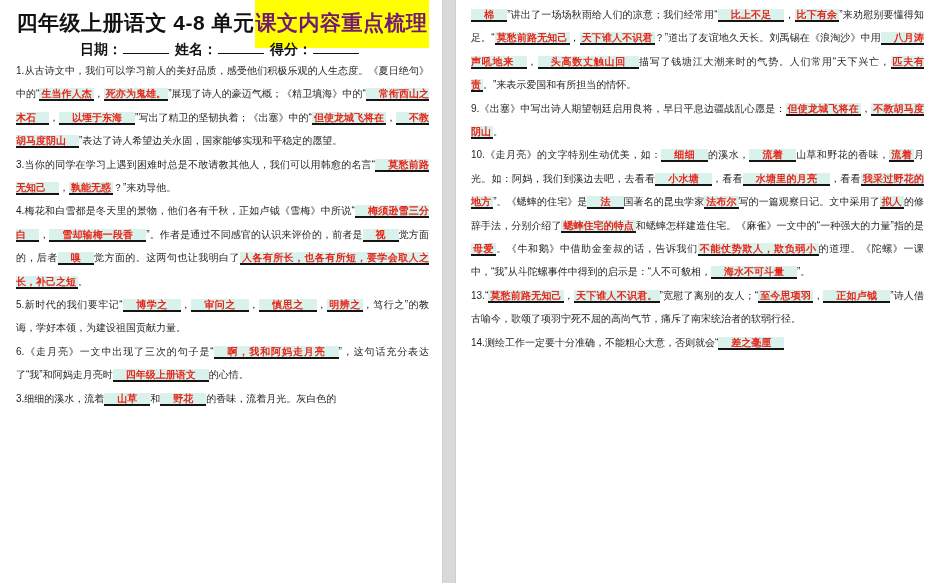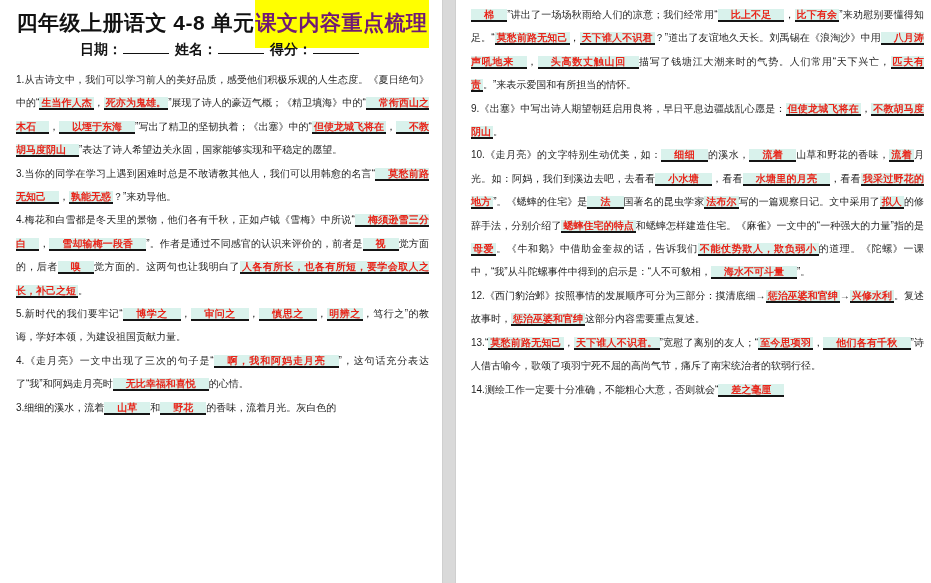--- a/index.html
+++ b/index.html
@@ -15,21 +15,21 @@
   .page-right { left:455px; width:476px; padding:3px 7px 0 15px;  border-left:1px solid #cfcfcf; }
 
   .title {
     margin:4px 0 3px 0; text-align:center; font-size:21px; font-weight:bold;
     color:#111; letter-spacing:0.5px; white-space:nowrap;
   }
   .title-hl { color:#701a75; background:#ffff00; padding:14px 1px;text-align:right; }
 
   .header-line {
     text-align:center; font-weight:bold; font-size:14px; color:#111;
-    margin:2px 0 9px 0;
+    margin:2px 0 0 0;
     font-family:Liberation Mono, monospace;
   }
   .blank-line {
     display:inline-block; width:46px; height:13px;
     border-bottom:1.6px solid #111; margin:0 6px 0 1px;
   }
 
   .paras p {
     margin:0; font-size:10px; line-height:23.4px; color:#1e1e1e;
     text-align:justify; word-break:break-all;
@@ -48,29 +48,28 @@
   <div class="page page-left">
     <h1 class="title"><span>四年级上册语文 4-8 单元</span><span class="title-hl">课文内容重点梳理</span></h1>
 
     <div class="header-line"><span>日期：</span><span class="blank-line"></span><span>姓名：</span><span class="blank-line"></span><span>得分：</span><span class="blank-line"></span></div>
 
     <div id="left-paras" class="paras">
         <p><span>1.从古诗文中，我们可以学习前人的美好品质，感受他们积极乐观的人生态度。《夏日绝句》中的“</span><span class="answer">生当作人杰</span><span>，</span><span class="answer">死亦为鬼雄。</span><span>”展现了诗人的豪迈气概；《精卫填海》中的“</span><span class="answer wide">常衔西山之木石</span><span>，</span><span class="answer wide">以堙于东海</span><span>”写出了精卫的坚韧执着；《出塞》中的“</span><span class="answer">但使龙城飞将在</span><span>，</span><span class="answer wide">不教胡马度阴山</span><span>”表达了诗人希望边关永固，国家能够实现和平稳定的愿望。</span></p>
         <p><span>3.当你的同学在学习上遇到困难时总是不敢请教其他人，我们可以用韩愈的名言“</span><span class="answer wide">莫愁前路无知己</span><span>，</span><span class="answer">孰能无惑</span><span>？”来劝导他。</span></p>
         <p><span>4.梅花和白雪都是冬天里的景物，他们各有千秋，正如卢钺《雪梅》中所说“</span><span class="answer wide">梅须逊雪三分白</span><span>，</span><span class="answer wide">雪却输梅一段香</span><span>”。作者是通过不同感官的认识来评价的，前者是</span><span class="answer wide">视</span><span>觉方面的，后者</span><span class="answer wide">嗅</span><span>觉方面的。这两句也让我明白了</span><span class="answer">人各有所长，也各有所短，要学会取人之长，补己之短</span><span>。</span></p>
         <p><span>5.新时代的我们要牢记“</span><span class="answer wide">博学之</span><span>，</span><span class="answer wide">审问之</span><span>，</span><span class="answer wide">慎思之</span><span>，</span><span class="answer">明辨之</span><span>，笃行之”的教诲，学好本领，为建设祖国贡献力量。</span></p>
-        <p><span>4.《走月亮》一文中出现了三次的句子是“</span><span class="answer wide">啊，我和阿妈走月亮</span><span>”，这句话充分表达了“我”和阿妈走月亮时</span><span class="answer wide">无比幸福和喜悦</span><span>的心情。</span></p>
+        <p><span>6.《走月亮》一文中出现了三次的句子是“</span><span class="answer wide">啊，我和阿妈走月亮</span><span>”，这句话充分表达了“我”和阿妈走月亮时</span><span class="answer wide">四年级上册语文</span><span>的心情。</span></p>
         <p><span>3.细细的溪水，流着</span><span class="answer wide">山草</span><span>和</span><span class="answer wide">野花</span><span>的香味，流着月光。灰白色的</span></p>
       </div>
   </div>
 
   <div class="page page-right">
     <div id="right-paras" class="paras">
         <p><span class="answer wide">棉</span><span>”讲出了一场场秋雨给人们的凉意；我们经常用“</span><span class="answer wide">比上不足</span><span>，</span><span class="answer">比下有余</span><span>”来劝慰别要懂得知足。“</span><span class="answer">莫愁前路无知己</span><span>，</span><span class="answer">天下谁人不识君</span><span>？”道出了友谊地久天长。刘禹锡在《浪淘沙》中用</span><span class="answer wide">八月涛声吼地来</span><span>，</span><span class="answer wide">头高数丈触山回</span><span>描写了钱塘江大潮来时的气势。人们常用“天下兴亡，</span><span class="answer">匹夫有责</span><span>。”来表示爱国和有所担当的情怀。</span></p>
         <p><span>9.《出塞》中写出诗人期望朝廷启用良将，早日平息边疆战乱心愿是：</span><span class="answer">但使龙城飞将在</span><span>，</span><span class="answer">不教胡马度阴山</span><span>。</span></p>
         <p><span>10.《走月亮》的文字特别生动优美，如：</span><span class="answer wide">细细</span><span>的溪水，</span><span class="answer wide">流着</span><span>山草和野花的香味，</span><span class="answer">流着</span><span>月光。如：阿妈，我们到溪边去吧，去看看</span><span class="answer wide">小水塘</span><span>，看看</span><span class="answer wide">水塘里的月亮</span><span>，看看</span><span class="answer">我采过野花的地方</span><span>”。《蟋蟀的住宅》是</span><span class="answer wide">法</span><span>国著名的昆虫学家</span><span class="answer">法布尔</span><span>写的一篇观察日记。文中采用了</span><span class="answer">拟人</span><span>的修辞手法，分别介绍了</span><span class="answer">蟋蟀住宅的特点</span><span>和蟋蟀怎样建造住宅。《麻雀》一文中的“一种强大的力量”指的是</span><span class="answer">母爱</span><span>。《牛和鹅》中借助金奎叔的话，告诉我们</span><span class="answer">不能仗势欺人，欺负弱小</span><span>的道理。《陀螺》一课中，“我”从斗陀螺事件中得到的启示是：“人不可貌相，</span><span class="answer wide">海水不可斗量</span><span>”。</span></p>
-        <p><span>12.《西门豹治邺》按照事情的发展顺序可分为三部分：摸清底细→</span><span class="answer">惩治巫婆和官绅</span><span>→</span><span class="answer">兴修水利</span><span>。复述故事时，</span><span class="answer">惩治巫婆和官绅</span><span>这部分内容需要重点复述。</span></p>
-        <p><span>13.“</span><span class="answer">莫愁前路无知己</span><span>，</span><span class="answer">天下谁人不识君。</span><span>”宽慰了离别的友人；“</span><span class="answer">至今思项羽</span><span>，</span><span class="answer wide">他们各有千秋</span><span>”诗人借古喻今，歌颂了项羽宁死不屈的高尚气节，痛斥了南宋统治者的软弱行径。</span></p>
+        <p><span>13.“</span><span class="answer">莫愁前路无知己</span><span>，</span><span class="answer">天下谁人不识君。</span><span>”宽慰了离别的友人；“</span><span class="answer">至今思项羽</span><span>，</span><span class="answer wide">正如卢钺</span><span>”诗人借古喻今，歌颂了项羽宁死不屈的高尚气节，痛斥了南宋统治者的软弱行径。</span></p>
         <p><span>14.测绘工作一定要十分准确，不能粗心大意，否则就会“</span><span class="answer wide">差之毫厘</span></p>
       </div>
   </div>
 
 </div>
 
 </body></html>

